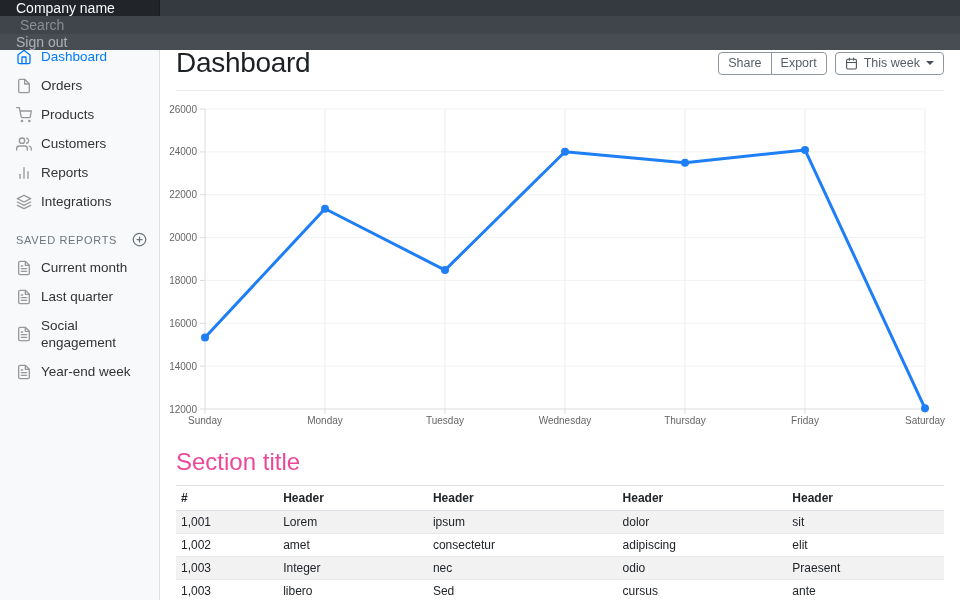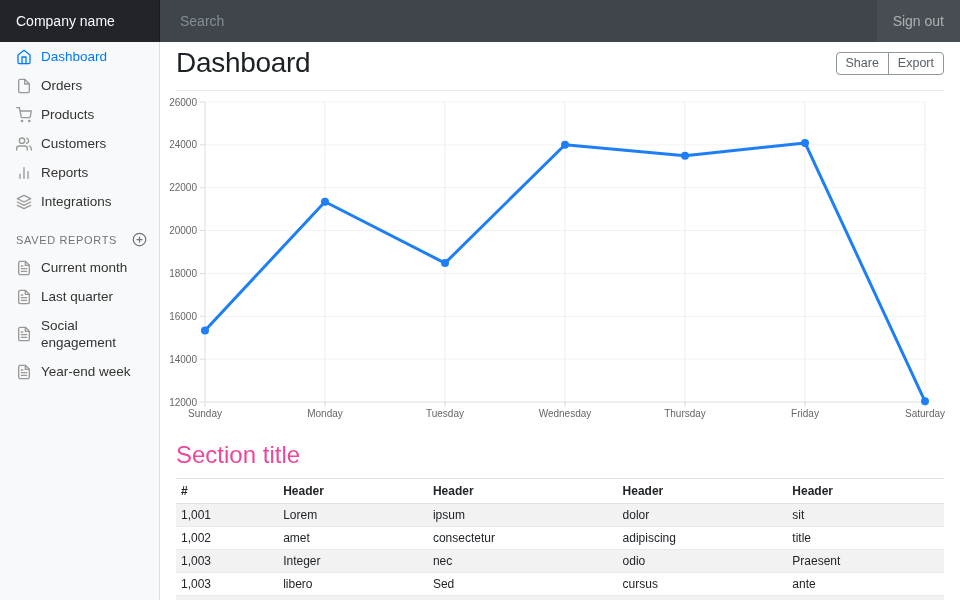--- a/index.html
+++ b/index.html
@@ -1,21 +1,21 @@
 <!DOCTYPE html>
 <html><head>
 <meta charset="utf-8">
 <style>
   * { margin:0; padding:0; box-sizing:border-box; }
   html,body { width:960px; height:600px; overflow:hidden; background:#fff;
     font-family:"Liberation Sans","DejaVu Sans",sans-serif; }
 
   
   .navbar { position:fixed; top:0; left:0; right:0; height:42px; display:flex;
-    align-items:stretch; background:#343a40; z-index:10; }
+    align-items:stretch; background:#343a40; z-index:10;flex-direction:column; }
   .brand { width:160px; background:#212529; color:#f8f9fa; font-size:14px;
     display:flex; align-items:center; padding:0 16px; text-decoration:none;
     box-shadow:inset -1px 0 0 rgba(0,0,0,.25); }
   .search { flex:1; background:#3f454b; border:1px solid #3f454b; color:#fff;
     font-size:14px; padding:0 19px; outline:none; border-radius:0;
     font-family:"Liberation Sans","DejaVu Sans",sans-serif; }
   .search::placeholder { color:#868e96; }
   .signout { background:#474d53; color:rgba(255,255,255,.55); font-size:14px;
     display:flex; align-items:center; padding:0 16px; text-decoration:none; }
 
@@ -44,21 +44,21 @@
     padding:3px 9px; cursor:pointer; line-height:15px;
     font-family:"Liberation Sans","DejaVu Sans",sans-serif; }
   .btn-group .btn:first-child { border-radius:4px 0 0 4px; }
   .btn-group .btn:last-child { border-radius:0 4px 4px 0; margin-left:-1px; }
   .btn-dropdown { display:flex; align-items:center; gap:6px; border-radius:4px; }
   .btn-dropdown svg { width:13px; height:13px; stroke:#495057; }
   .caret { width:0; height:0; border-left:4px solid transparent;
     border-right:4px solid transparent; border-top:4px solid #495057; }
 
   
-  .chart-wrap { margin-top:2px;text-decoration:underline; }
+  .chart-wrap { margin-top:9px;text-decoration:underline; }
   .chart-wrap svg { display:block; overflow:visible; }
   .tick-label { font-size:10px; fill:#666; }
 
   
   .section-title { font-size:24px; font-weight:500; color:#ec4899; margin:14px 0 9px; }
   table { width:100%; border-collapse:collapse; font-size:12px; color:#212529; }
   th { text-align:left; font-weight:700; padding:5px 5px;
     border-top:1px solid #dee2e6; border-bottom:1px solid #dee2e6; }
   td { padding:4px 5px; border-top:1px solid #e6e9eb; }
   tbody tr:first-child td { border-top:none; }
@@ -179,20 +179,30 @@
 </nav>
 
 <main class="main">
   <div class="page-header">
     <h1 class="page-title">Dashboard</h1>
     <div class="toolbar">
       <div class="btn-group">
         <button class="btn">Share</button>
         <button class="btn">Export</button>
       </div>
+      <button class="btn btn-dropdown">
+        <svg viewBox="0 0 24 24" fill="none" stroke-width="2" stroke-linecap="round" stroke-linejoin="round">
+          <rect x="3" y="4" width="18" height="18" rx="2" ry="2"></rect>
+          <line x1="16" y1="2" x2="16" y2="6"></line>
+            <line x1="8" y1="2" x2="8" y2="6"></line>
+          <line x1="3" y1="10" x2="21" y2="10"></line>
+        </svg>
+        <span>This week</span>
+        <span class="caret"></span>
+      </button>
     </div>
   </div>
 
   <div class="chart-wrap" id="chart">
       <svg width="768" height="334" viewBox="0 0 768 334" xmlns="http://www.w3.org/2000/svg">
         <line x1="29" y1="9" x2="749" y2="9" stroke="#f3f3f3" stroke-width="1"></line>
         <line x1="24" y1="9" x2="29" y2="9" stroke="#dcdcdc" stroke-width="1"></line>
         <text class="tick-label" x="21" y="12.5" text-anchor="end">26000</text>
         <line x1="29" y1="51.857142857142854" x2="749" y2="51.857142857142854" stroke="#f3f3f3" stroke-width="1"></line>
         <line x1="24" y1="51.857142857142854" x2="29" y2="51.857142857142854" stroke="#dcdcdc" stroke-width="1"></line>
@@ -272,21 +282,21 @@
           <td>Lorem</td>
           <td>ipsum</td>
           <td>dolor</td>
           <td>sit</td>
         </tr>
         <tr>
           <td>1,002</td>
           <td>amet</td>
           <td>consectetur</td>
           <td>adipiscing</td>
-          <td>title</td>
+          <td>elit</td>
         </tr>
         <tr>
           <td>1,003</td>
           <td>Integer</td>
           <td>nec</td>
           <td>odio</td>
           <td>Praesent</td>
         </tr>
         <tr>
           <td>1,003</td>

